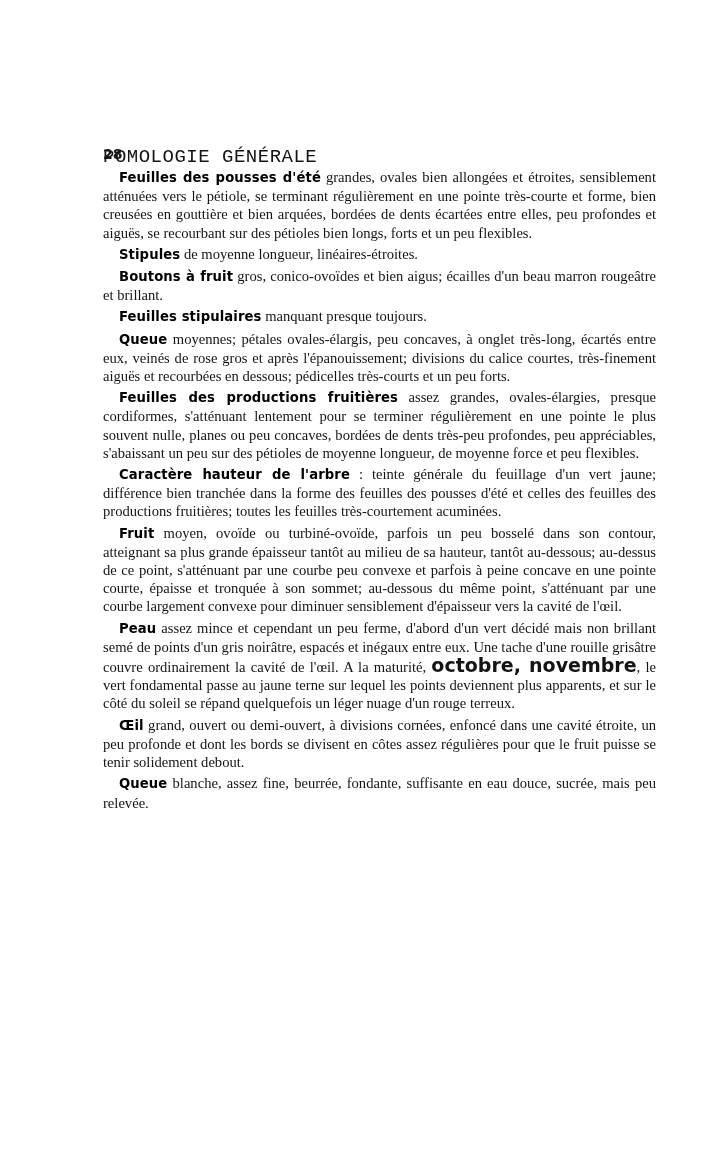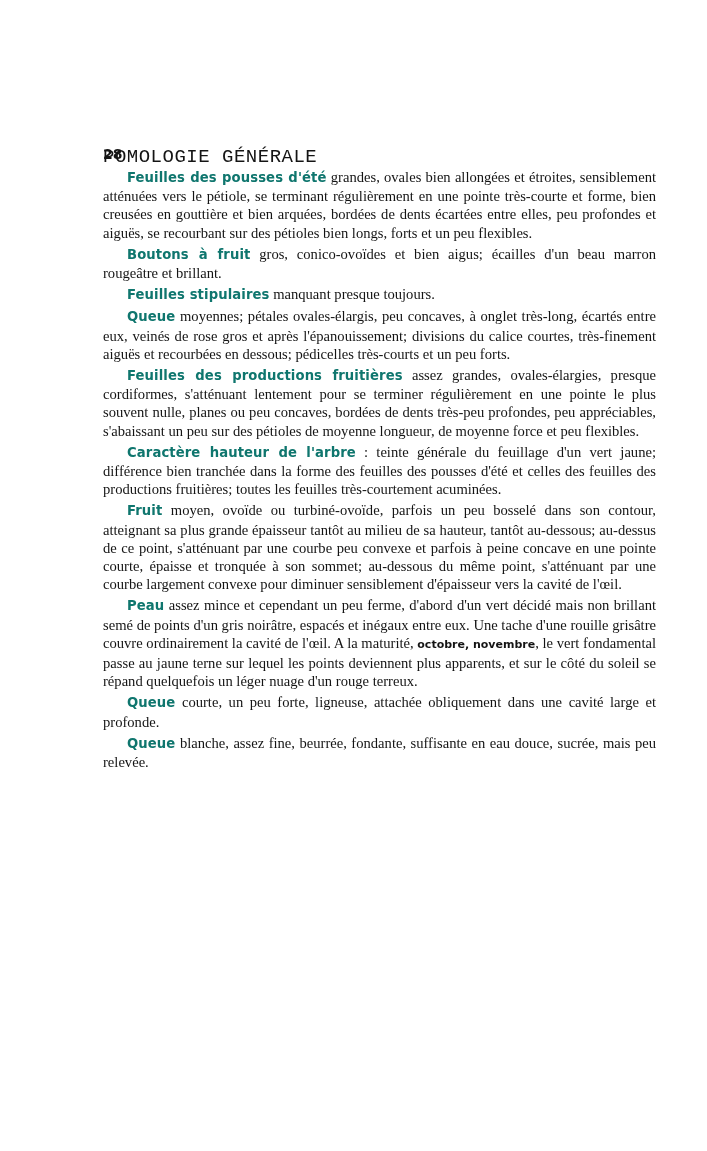--- a/index.html
+++ b/index.html
@@ -24,51 +24,51 @@
     }
     .para {
       font-family: "Liberation Serif", "DejaVu Serif", serif;
       font-size: 14.6px; line-height: 18.2px; text-align: justify;
       text-indent: 16px; margin: 0 0 3px 0;
       hyphens: manual;
     }
     .term {
       font-family: "DejaVu Sans", "Liberation Sans", sans-serif;
       font-weight: bold; font-size: 13.2px; letter-spacing: 0.1px;
-      color: #0f766e;
-      margin-left: 8px;
+      color: #000000;
     }
     .inline-bold {
       font-family: "DejaVu Sans", "Liberation Sans", sans-serif;
-      font-weight: bold; font-size: 11px;
+      font-weight: bold; font-size: 19px;
     }
   </style>
 </head>
 <body>
 
 <div class="page">
   <div class="header">
     <span class="page-number">28</span>
     <span class="running-title">POMOLOGIE GÉNÉRALE</span>
   </div>
 
   <p class="para"><span class="term">Feuilles des pousses d'été</span><span> grandes, ovales bien allongées et étroites, sensiblement atténuées vers le pétiole, se terminant régulièrement en une pointe très-courte et forme, bien creusées en gouttière et bien arquées, bordées de dents écartées entre elles, peu profondes et aiguës, se recourbant sur des pétioles bien longs, forts et un peu flexibles.</span></p>
 
+  <p class="para"><span class="term">Stipules</span><span> de moyenne longueur, linéaires-étroites.</span></p>
 
   <p class="para"><span class="term">Boutons à fruit</span><span> gros, conico-ovoïdes et bien aigus; écailles d'un beau marron rougeâtre et brillant.</span></p>
 
   <p class="para"><span class="term">Feuilles stipulaires</span><span> manquant presque toujours.</span></p>
 
   <p class="para"><span class="term">Queue</span><span> moyennes; pétales ovales-élargis, peu concaves, à onglet très-long, écartés entre eux, veinés de rose gros et après l'épanouissement; divisions du calice courtes, très-finement aiguës et recourbées en dessous; pédicelles très-courts et un peu forts.</span></p>
 
   <p class="para"><span class="term">Feuilles des productions fruitières</span><span> assez grandes, ovales-élargies, presque cordiformes, s'atténuant lentement pour se terminer régulièrement en une pointe le plus souvent nulle, planes ou peu concaves, bordées de dents très-peu profondes, peu appréciables, s'abaissant un peu sur des pétioles de moyenne longueur, de moyenne force et peu flexibles.</span></p>
 
   <p class="para"><span class="term">Caractère hauteur de l'arbre</span><span> : teinte générale du feuillage d'un vert jaune; différence bien tranchée dans la forme des feuilles des pousses d'été et celles des feuilles des productions fruitières; toutes les feuilles très-courtement acuminées.</span></p>
 
   <p class="para"><span class="term">Fruit</span><span> moyen, ovoïde ou turbiné-ovoïde, parfois un peu bosselé dans son contour, atteignant sa plus grande épaisseur tantôt au milieu de sa hauteur, tantôt au-dessous; au-dessus de ce point, s'atténuant par une courbe peu convexe et parfois à peine concave en une pointe courte, épaisse et tronquée à son sommet; au-dessous du même point, s'atténuant par une courbe largement convexe pour diminuer sensiblement d'épaisseur vers la cavité de l'œil.</span></p>
 
   <p class="para"><span class="term">Peau</span><span> assez mince et cependant un peu ferme, d'abord d'un vert décidé mais non brillant semé de points d'un gris noirâtre, espacés et inégaux entre eux. Une tache d'une rouille grisâtre couvre ordinairement la cavité de l'œil. A la maturité, </span><span class="inline-bold">octobre, novembre</span><span>, le vert fondamental passe au jaune terne sur lequel les points deviennent plus apparents, et sur le côté du soleil se répand quelquefois un léger nuage d'un rouge terreux.</span></p>
 
+  <p class="para"><span class="term">Œil</span><span> grand, ouvert ou demi-ouvert, à divisions cornées, enfoncé dans une cavité étroite, un peu profonde et dont les bords se divisent en côtes assez régulières pour que le fruit puisse se tenir solidement debout.</span></p>
 
-  <p class="para"><span class="term">Queue</span><span> courte, un peu forte, ligneuse, attachée obliquement dans une cavité large et profonde.</span></p>
 
   <p class="para"><span class="term">Queue</span><span> blanche, assez fine, beurrée, fondante, suffisante en eau douce, sucrée, mais peu relevée.</span></p>
 </div>
 
 </body></html>

